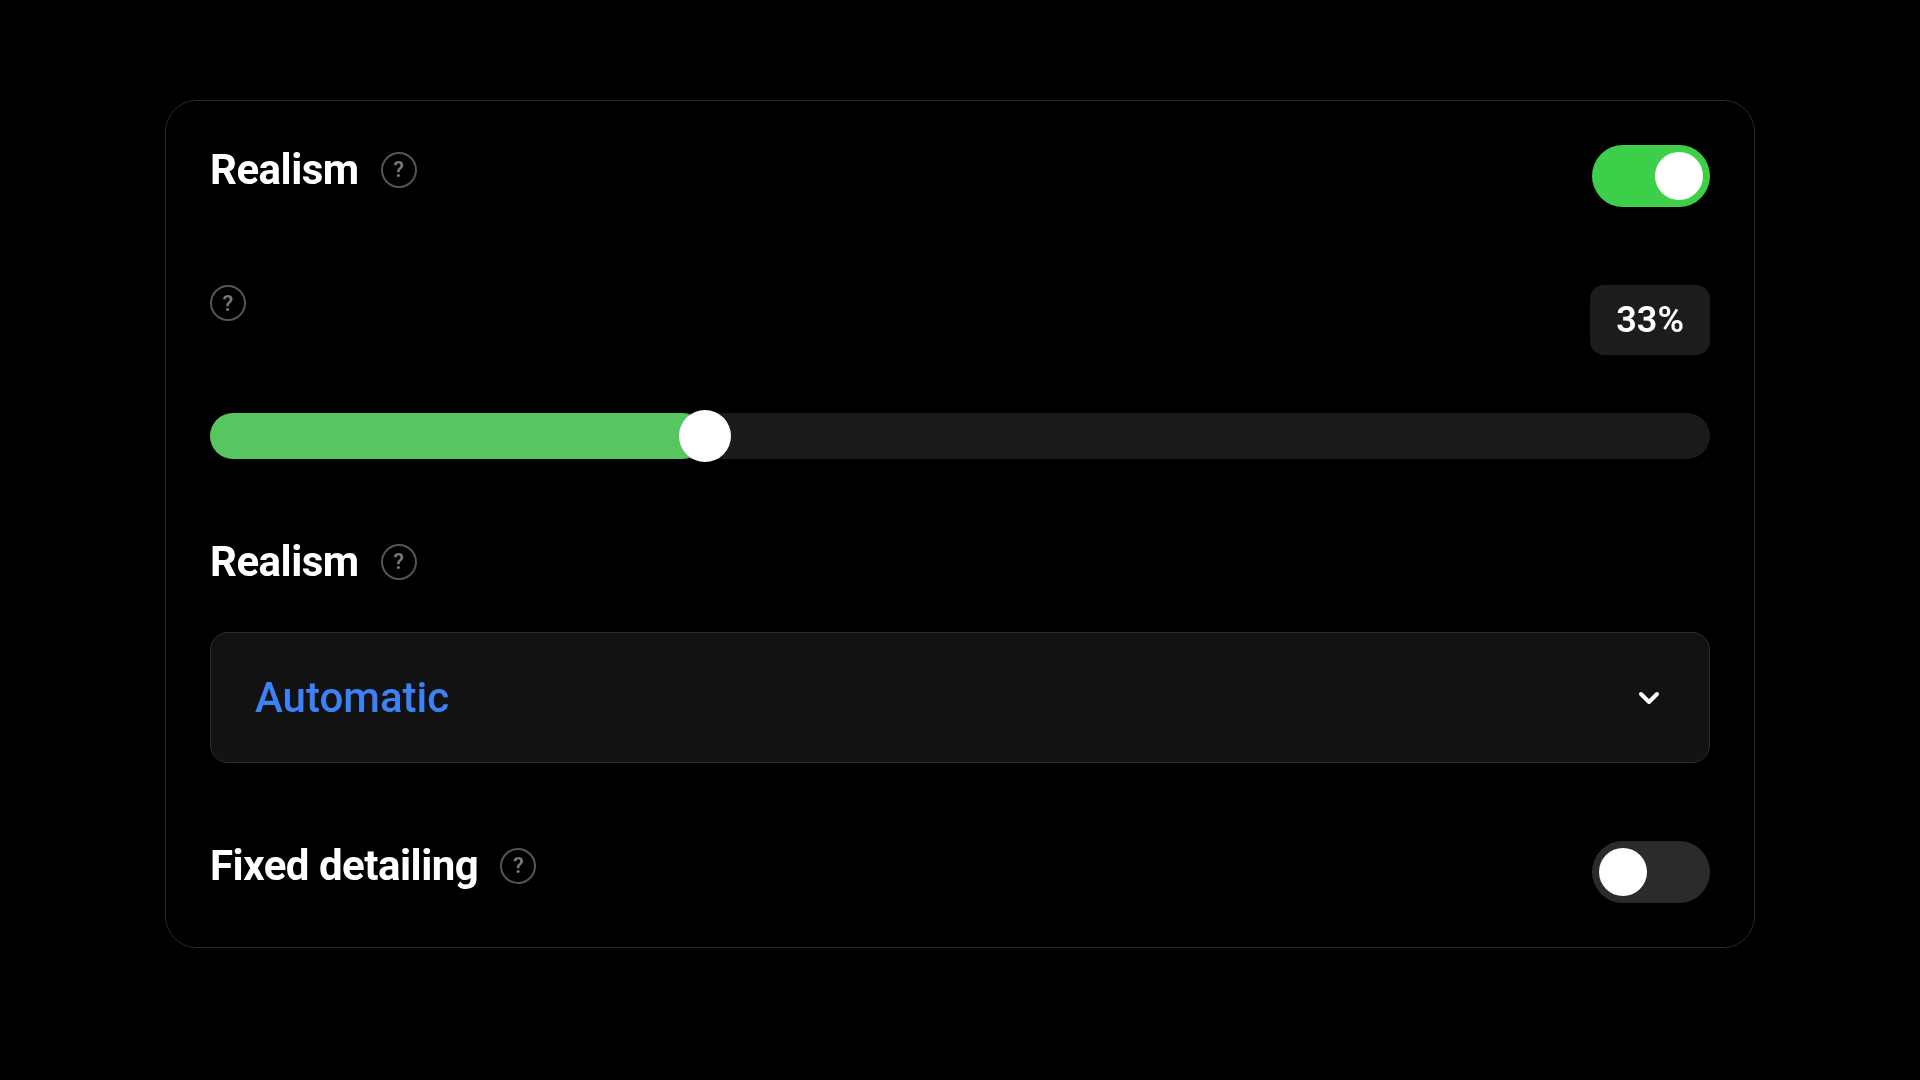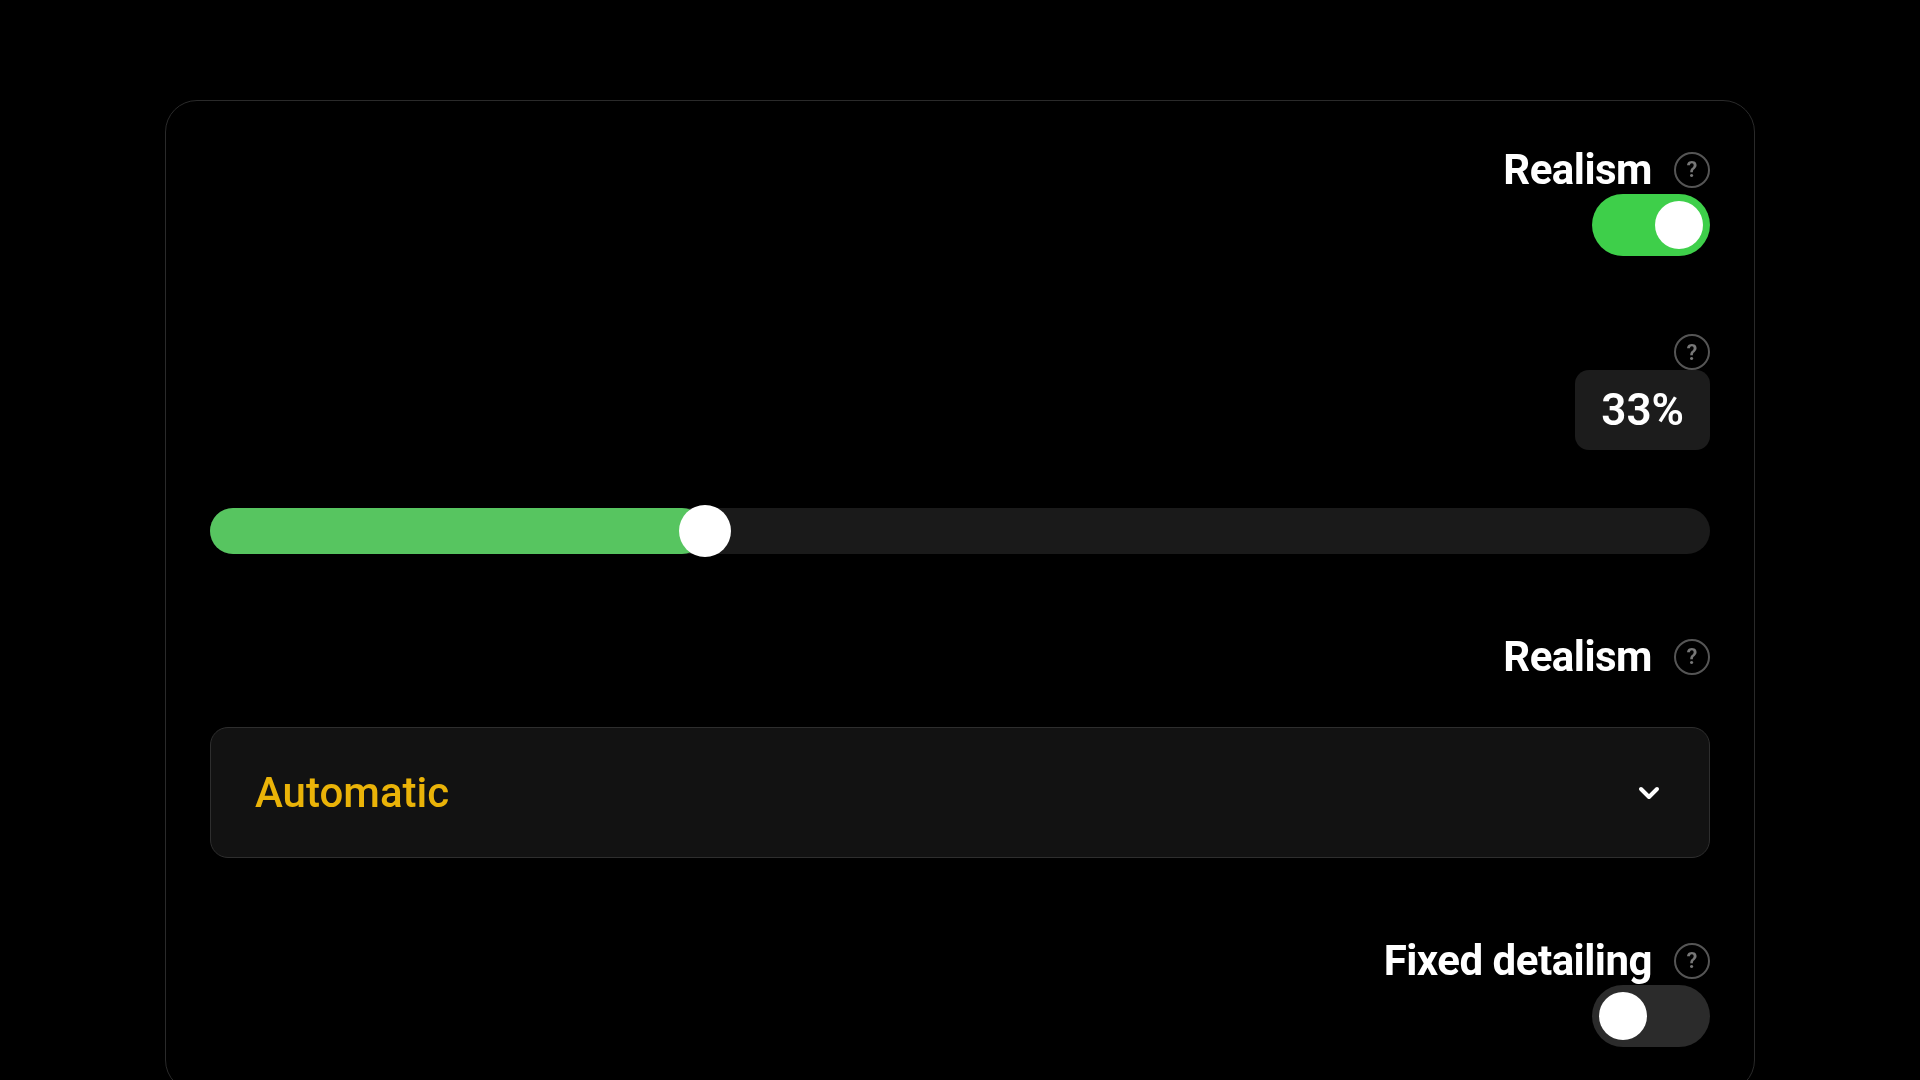--- a/index.html
+++ b/index.html
@@ -16,23 +16,22 @@
     left: 165px;
     top: 100px;
     width: 1590px;
     border: 1px solid #2a2a2a;
     border-radius: 32px;
     padding: 44px 44px 44px 44px;
     background: #000;
   }
   .row {
     display: flex;
-    align-items: flex-end;
+    align-items: flex-start;
     justify-content: space-between;
-    flex-direction: column;
   }
   .label-group {
     display: flex;
     align-items: center;
     gap: 22px;
   }
   .setting-label {
     font-size: 42px;
     font-weight: 700;
     letter-spacing: -0.5px;
@@ -68,21 +67,21 @@
     border-radius: 50%;
     top: 7px;
   }
   .toggle-on  .toggle-knob { right: 7px; }
   .toggle-off .toggle-knob { left: 7px; }
   
   .value-badge {
     background: #1c1c1c;
     border-radius: 14px;
     padding: 14px 26px;
-    font-size: 44px;
+    font-size: 36px;
     font-weight: 600;
   }
   
   .slider {
     position: relative;
     width: 100%;
     height: 46px;
     margin-top: 58px;
   }
   .slider-track {
@@ -120,21 +119,21 @@
     border-radius: 18px;
     padding: 40px 44px;
     display: flex;
     align-items: center;
     justify-content: space-between;
     margin-top: 46px;
   }
   .select-value {
     font-size: 42px;
     font-weight: 500;
-    color: #eab308;
+    color: #3b82f6;
   }
   .chevron {
     width: 32px;
     height: 32px;
     position: relative;
   }
   .chevron svg { width: 100%; height: 100%; }
   
   .group { margin-bottom: 78px; }
   .group:last-child { margin-bottom: 0; }

